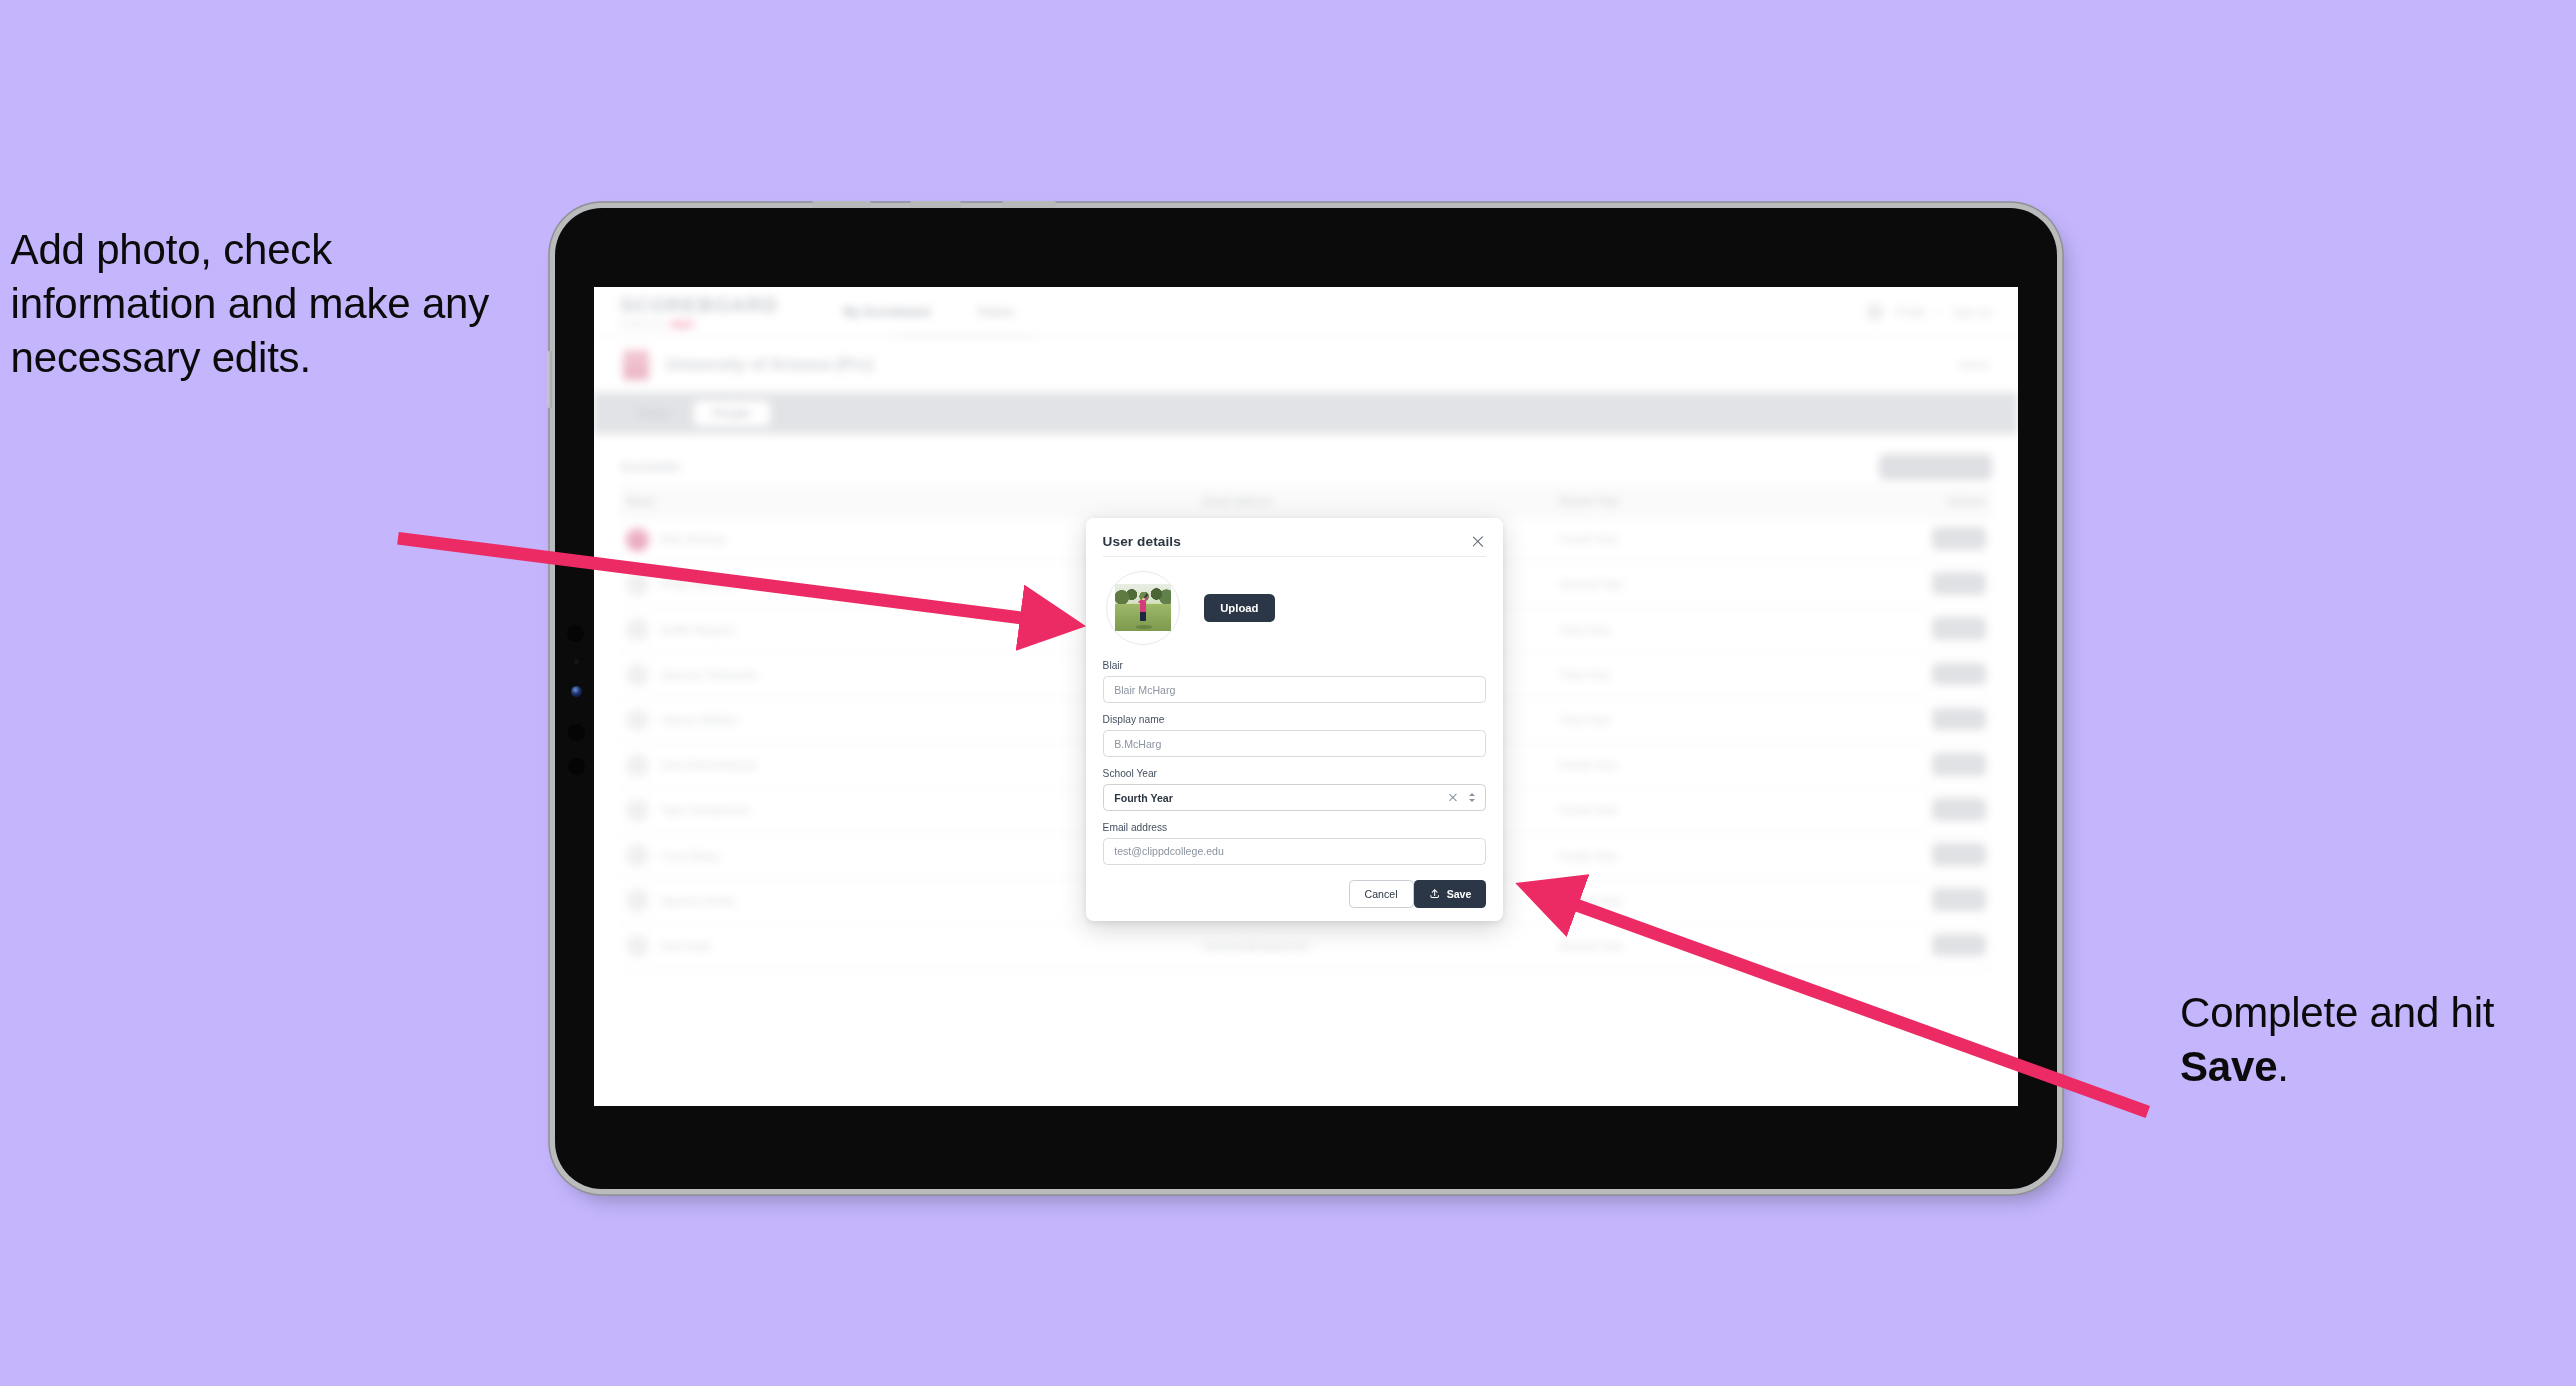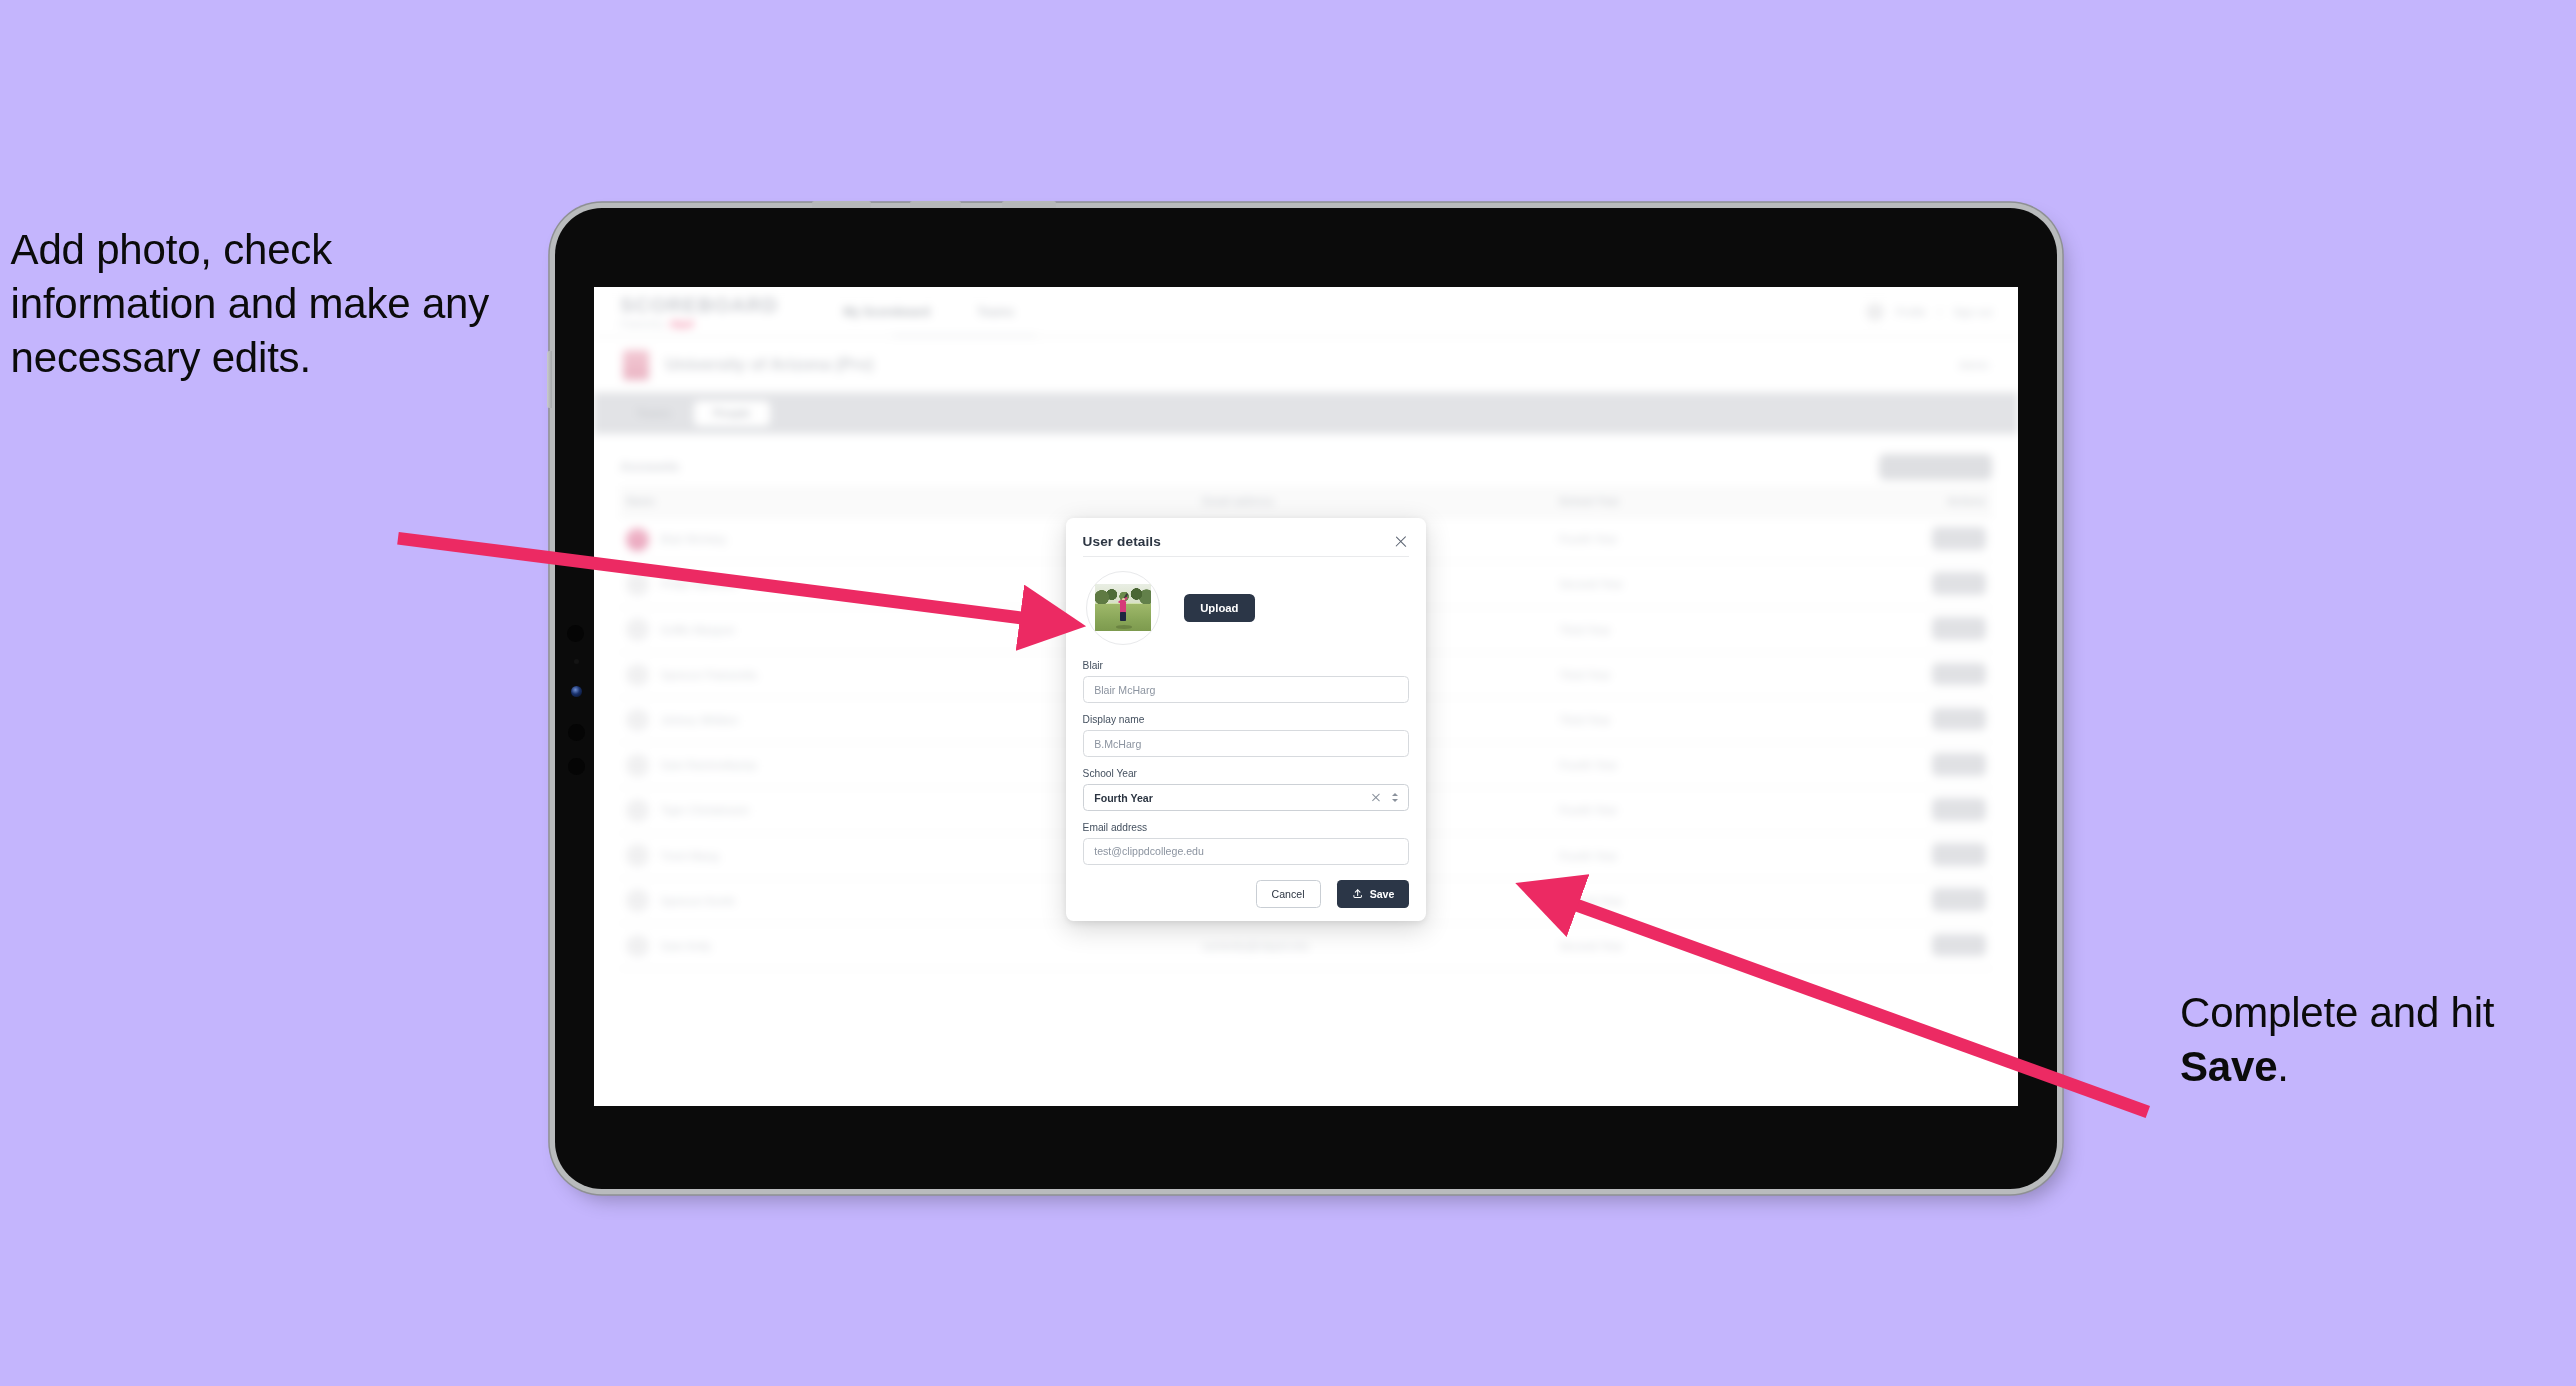--- a/index.html
+++ b/index.html
@@ -113,22 +113,22 @@
   }
   .cell-name { display:flex; align-items:center; gap:12px; }
   .row-avatar { width:22.6px; height:22.6px; border-radius:50%; background:#f0f0f1; flex:none; }
   .row-avatar.first { background: linear-gradient(180deg,#f0b9cb,#e9a3bb); }
   .edit-pill { width: 54px; height: 22.6px; border-radius:5.3px; background:#e0e1e4; margin-left:auto;}
   .td-right { text-align:right; }
 
   
   #modal {
     position:absolute;
-    left: 472px; top: 231px;
-    width: 360px;
+    left: 492px; top: 231px;
+    width: 417px;
     background:#fff;
     border-radius: 7.5px;
     box-shadow: 0 7.5px 27px rgba(0,0,0,.16), 0 1.5px 6px rgba(0,0,0,.08);
     padding: 15px 16.6px 13.6px 16.6px;
   }
   .modal-head {
     display:flex; align-items:center; justify-content:space-between;
     border-bottom: 0.8px solid #e9eaec;
     padding-bottom: 6.8px;
   }
@@ -202,21 +202,21 @@
   .sel-x:before, .sel-x:after {
     content:""; position:absolute; left:0; top:4.5px; width:9.8px; height:1.1px; background:#878f9a;
   }
   .sel-x:before { transform: rotate(45deg); }
   .sel-x:after  { transform: rotate(-45deg); }
   .sel-stepper { display:flex; flex-direction:column; gap:2.3px; cursor:pointer; }
   .chev { width:0; height:0; border-left:3.8px solid transparent; border-right:3.8px solid transparent; }
   .chev.up   { border-bottom: 3.8px solid #8a919c; }
   .chev.down { border-top: 3.8px solid #8a919c; }
 
-  .modal-actions { display:flex; justify-content:flex-end; gap:16px; margin-top: 15px; }
+  .modal-actions { display:flex; justify-content:flex-end; gap:0; margin-top: 15px; }
   .btn-cancel {
     background:#fff; border:0.8px solid #c9ced4; color:#2c3542;
     font-size:10.6px; padding: 6.8px 15px; border-radius:4.5px; cursor:pointer;
     font-family:"Liberation Sans", sans-serif;
   }
   .btn-save {
     background:#2b3647; border:none; color:#fff; font-size:10.6px; font-weight:600;
     padding: 6.8px 15px; border-radius:4.5px; cursor:pointer;
     display:flex; align-items:center; gap:6.8px;
     font-family:"Liberation Sans", sans-serif;

